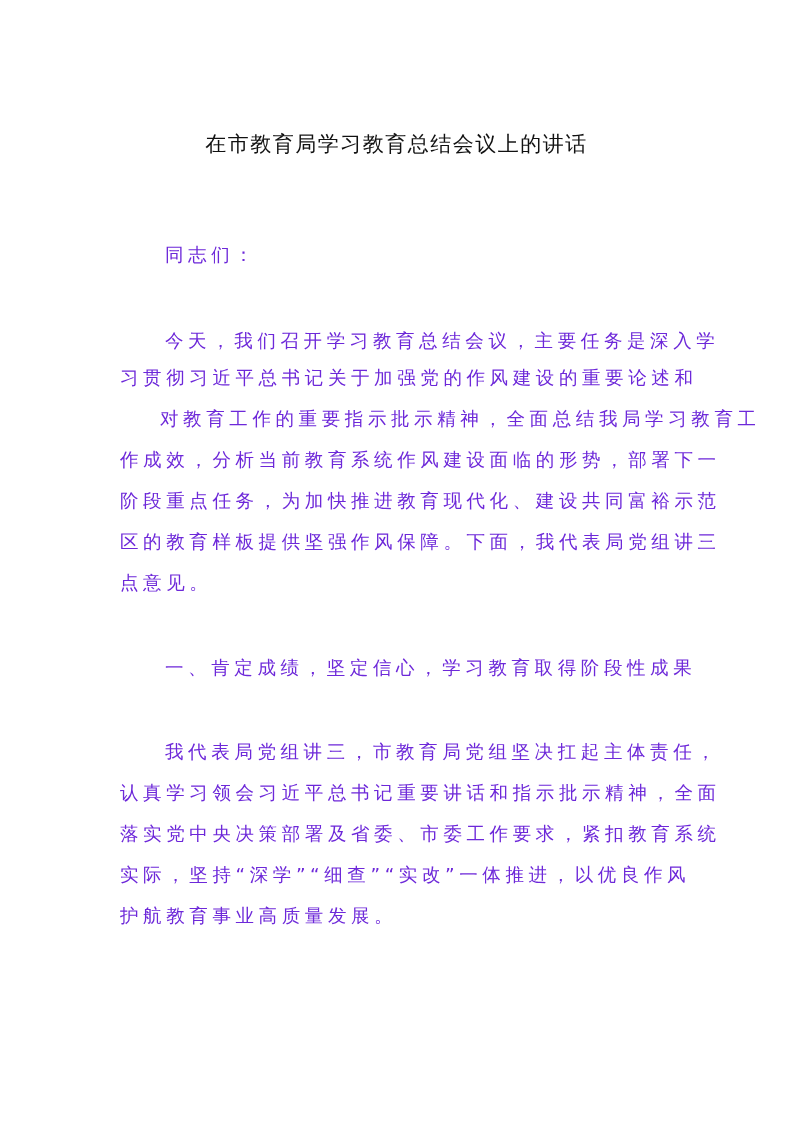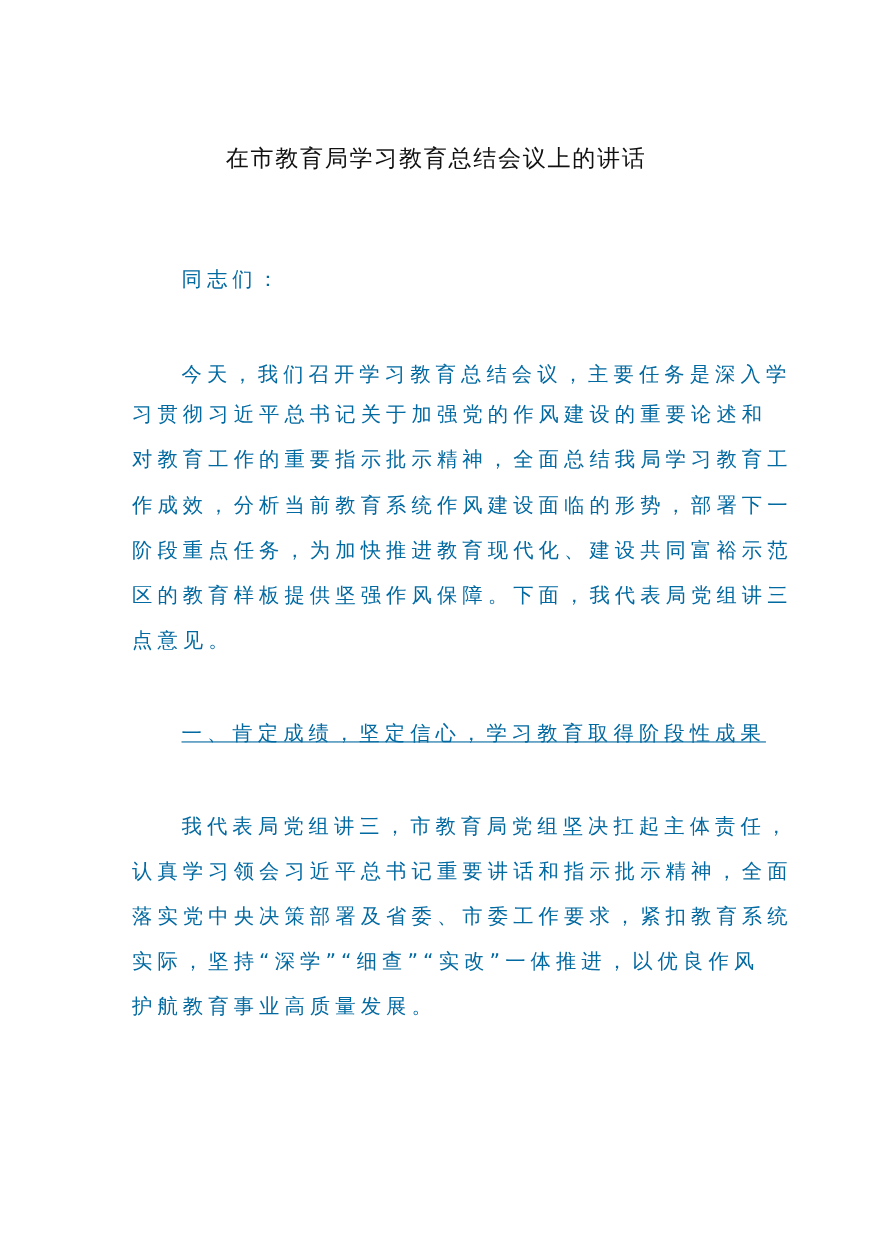--- a/index.html
+++ b/index.html
@@ -2,42 +2,42 @@
 <html><head>
 <meta charset="utf-8">
 <style>
   html, body { margin: 0; padding: 0; background: #ffffff; }
   body { width: 793px; height: 1122px; position: relative; overflow: hidden;
          font-family: "DejaVu Sans", "Liberation Sans", sans-serif; color: #1a1a1a; }
   .page { position: absolute; left: 0; top: 0; width: 793px; height: 1036px; background: #fff; }
   .title { position: absolute; left: 0; width: 793px; top: 130px; text-align: center;
            font-size: 21px; letter-spacing: 1.5px; color: #111; }
   .line { position: absolute; left: 120px; width: 560px; font-size: 18.5px;
-          letter-spacing: 4.6px; white-space: nowrap; color: #0369a1; line-height: 24px; }
+          letter-spacing: 4.6px; white-space: nowrap; color: #6d28d9; line-height: 24px; }
   .indent { left: 165px; }
 </style>
 </head>
 <body>
 
 <div class="page">
   <div class="title">在市教育局学习教育总结会议上的讲话</div>
 
   <div class="line indent" style="top:243px;">同志们：</div>
 
   <div>
     <div class="line indent" style="top:329px;">今天，我们召开学习教育总结会议，主要任务是深入学</div>
     <div class="line" style="top:366px;">习贯彻习近平总书记关于加强党的作风建设的重要论述和</div>
-    <div class="line" style="top:407px;">对教育工作的重要指示批示精神，全面总结我局学习教育工</div>
+    <div class="line" style="top:407px;margin-left:40px;">对教育工作的重要指示批示精神，全面总结我局学习教育工</div>
     <div class="line" style="top:448px;">作成效，分析当前教育系统作风建设面临的形势，部署下一</div>
     <div class="line" style="top:489px;">阶段重点任务，为加快推进教育现代化、建设共同富裕示范</div>
     <div class="line" style="top:530px;">区的教育样板提供坚强作风保障。下面，我代表局党组讲三</div>
     <div class="line" style="top:571px;">点意见。</div>
   </div>
 
-  <div class="line indent" style="top:656px;text-decoration:underline;">一、肯定成绩，坚定信心，学习教育取得阶段性成果</div>
+  <div class="line indent" style="top:656px;">一、肯定成绩，坚定信心，学习教育取得阶段性成果</div>
 
   <div>
     <div class="line indent" style="top:740px;">我代表局党组讲三，市教育局党组坚决扛起主体责任，</div>
     <div class="line" style="top:781px;">认真学习领会习近平总书记重要讲话和指示批示精神，全面</div>
     <div class="line" style="top:822px;">落实党中央决策部署及省委、市委工作要求，紧扣教育系统</div>
     <div class="line" style="top:863px;">实际，坚持“深学”“细查”“实改”一体推进，以优良作风</div>
     <div class="line" style="top:904px;">护航教育事业高质量发展。</div>
   </div>
 
 </div>

